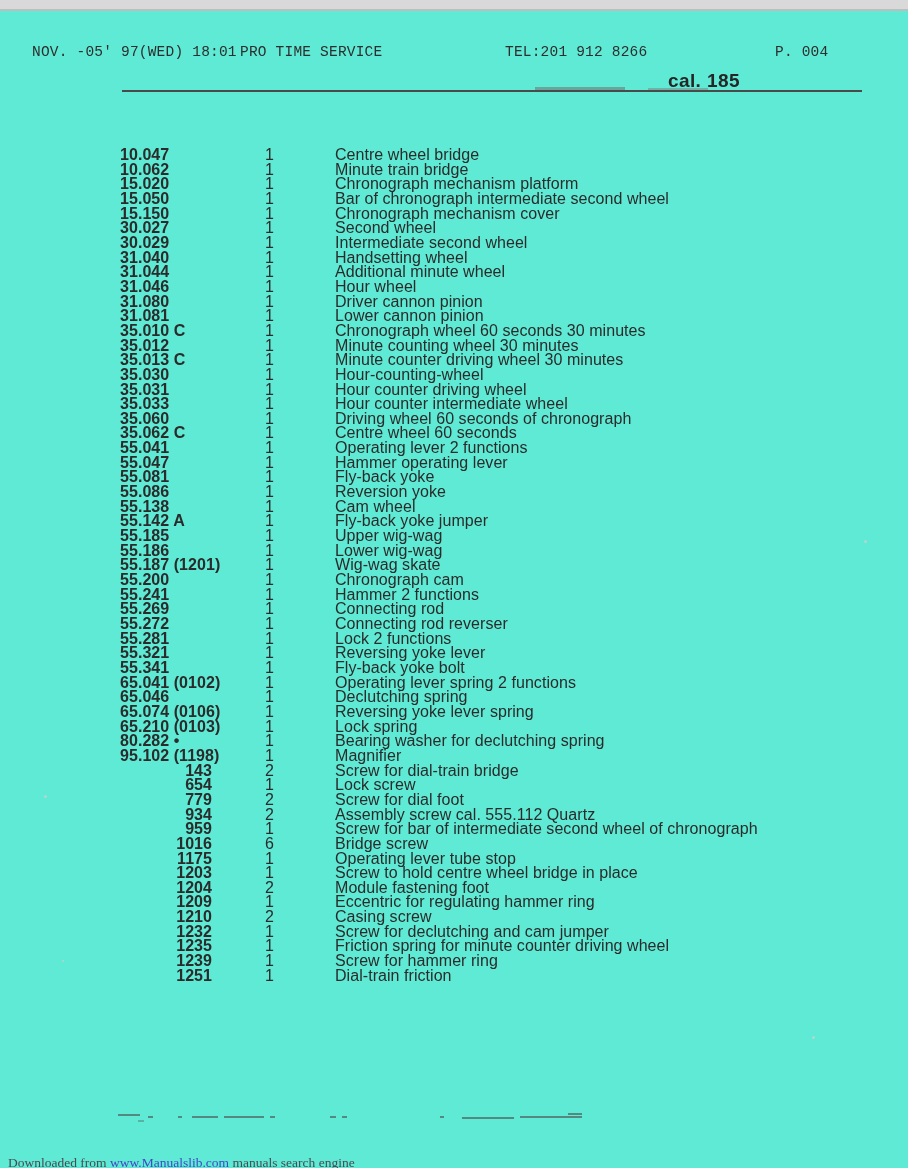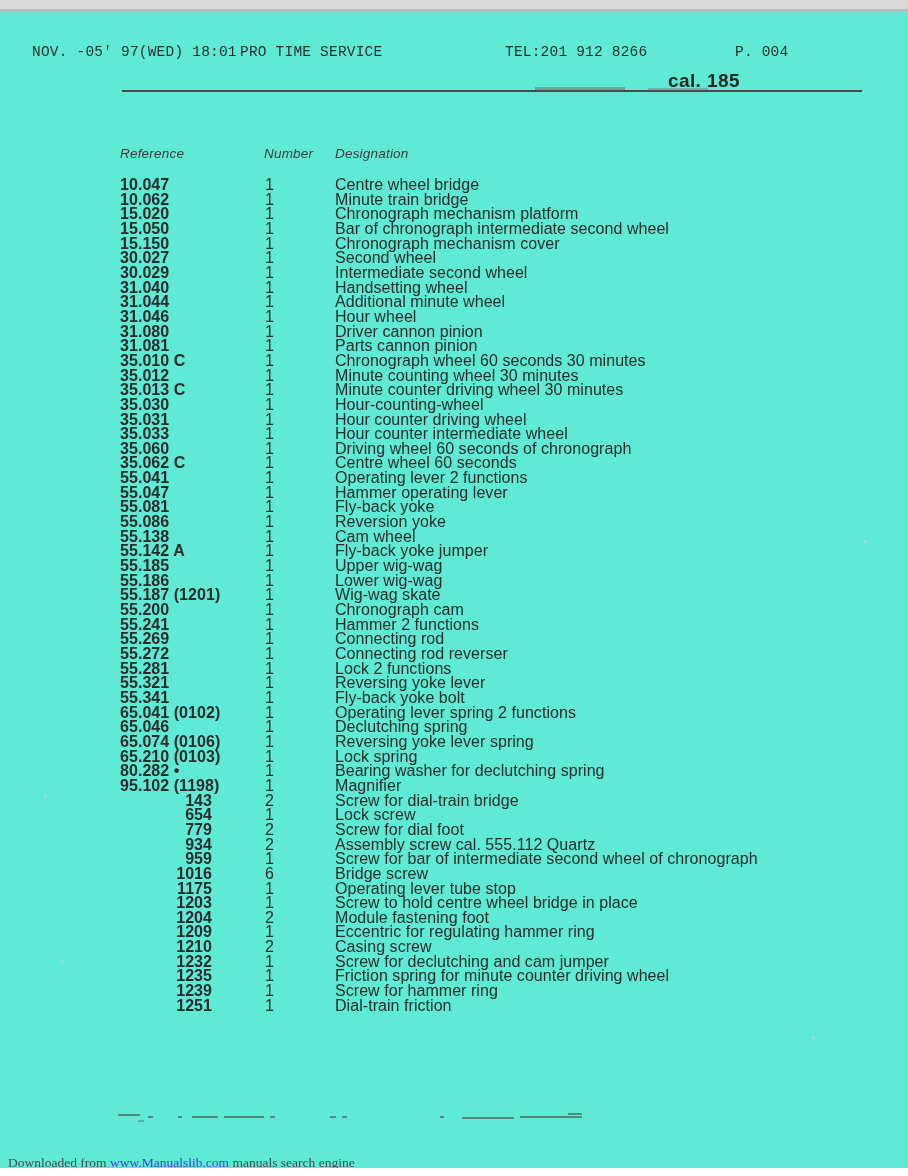--- a/index.html
+++ b/index.html
@@ -39,21 +39,21 @@
     height: 20px;
     font-family: "Liberation Mono", "DejaVu Sans Mono", monospace;
     font-size: 14.5px;
     letter-spacing: 0.2px;
     color: #2e2e2e;
     white-space: nowrap;
   }
   .fax-date     { position: absolute; left: 32px;  top: 0; }
   .fax-sender   { position: absolute; left: 240px; top: 0; }
   .fax-tel      { position: absolute; left: 505px; top: 0; }
-  .fax-page     { position: absolute; left: 735px; top: 0; }
+  .fax-page     { position: absolute; left: 775px; top: 0; }
 
   
   .title-row {
     position: absolute;
     left: 0; top: 62px;
     width: 908px; height: 26px;
     overflow: hidden;
   }
   .doc-title {
     position: absolute;
@@ -202,25 +202,20 @@
     <span class="fax-page">P. 004</span>
   </div>
 
   <span class="cal-label">cal. 185</span>
 
   <div class="rule"></div>
   <div class="rule-smudge"></div>
   <div class="rule-smudge2"></div>
 
   <div class="table">
-    <div class="col-head">
-      <span class="c-ref">Reference</span>
-      <span class="c-num">Number</span>
-      <span class="c-des">Designation</span>
-    </div>
     <div class="rows" id="rows">
         <div class="row">
           <span class="ref">10.047</span>
           <span class="num">1</span>
           <span class="des">Centre wheel bridge</span>
         </div>
         <div class="row">
           <span class="ref">10.062</span>
           <span class="num">1</span>
           <span class="des">Minute train bridge</span>
@@ -266,21 +261,21 @@
           <span class="des">Hour wheel</span>
         </div>
         <div class="row">
           <span class="ref">31.080</span>
           <span class="num">1</span>
           <span class="des">Driver cannon pinion</span>
         </div>
         <div class="row">
           <span class="ref">31.081</span>
           <span class="num">1</span>
-          <span class="des">Parts cannon pinion</span>
+          <span class="des">Lower cannon pinion</span>
         </div>
         <div class="row">
           <span class="ref">35.010  C</span>
           <span class="num">1</span>
           <span class="des">Chronograph wheel 60 seconds 30 minutes</span>
         </div>
         <div class="row">
           <span class="ref">35.012</span>
           <span class="num">1</span>
           <span class="des">Minute counting wheel 30 minutes</span>

